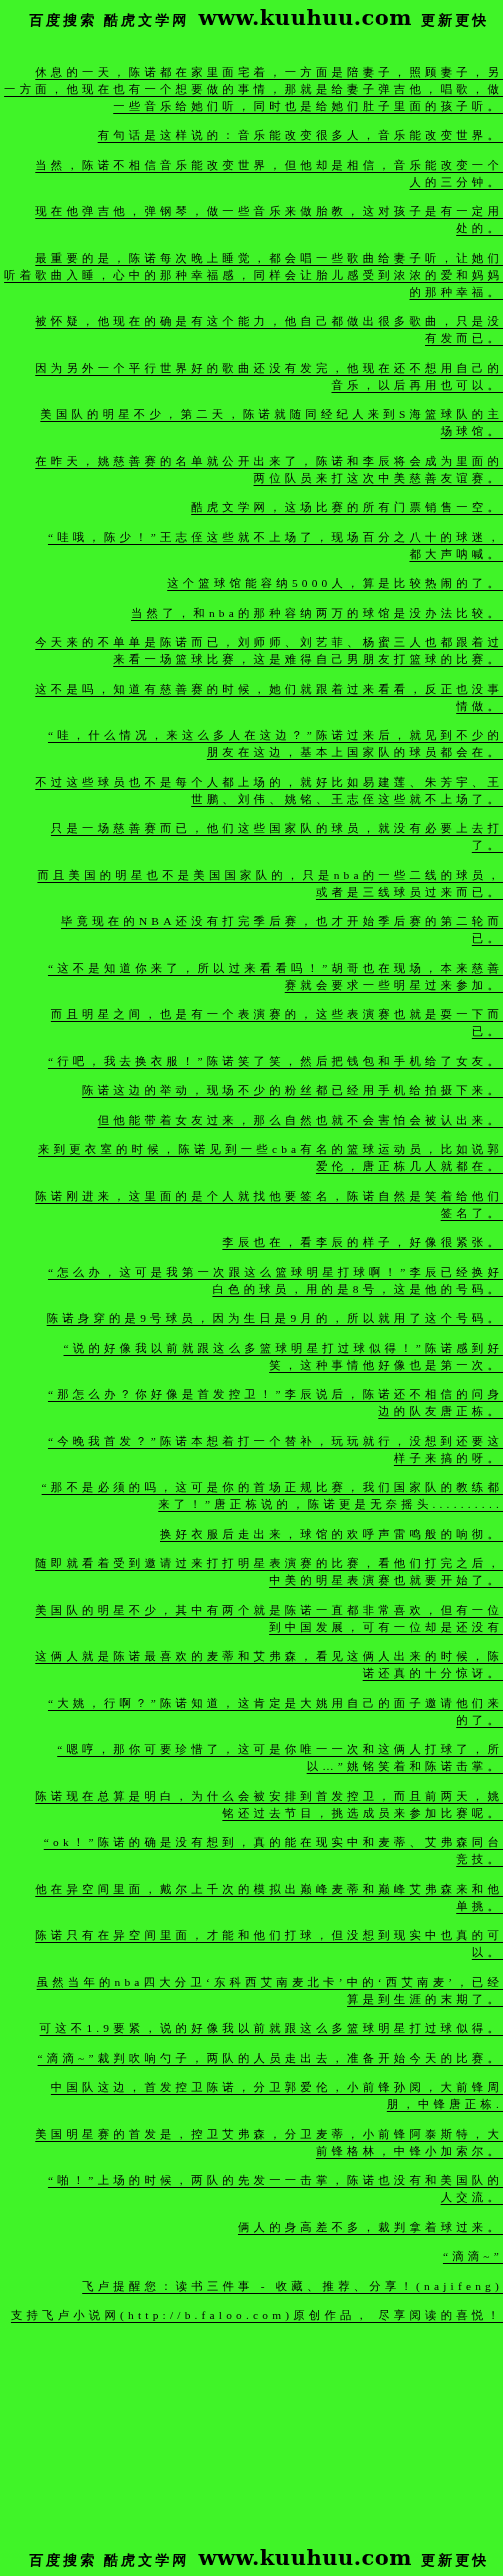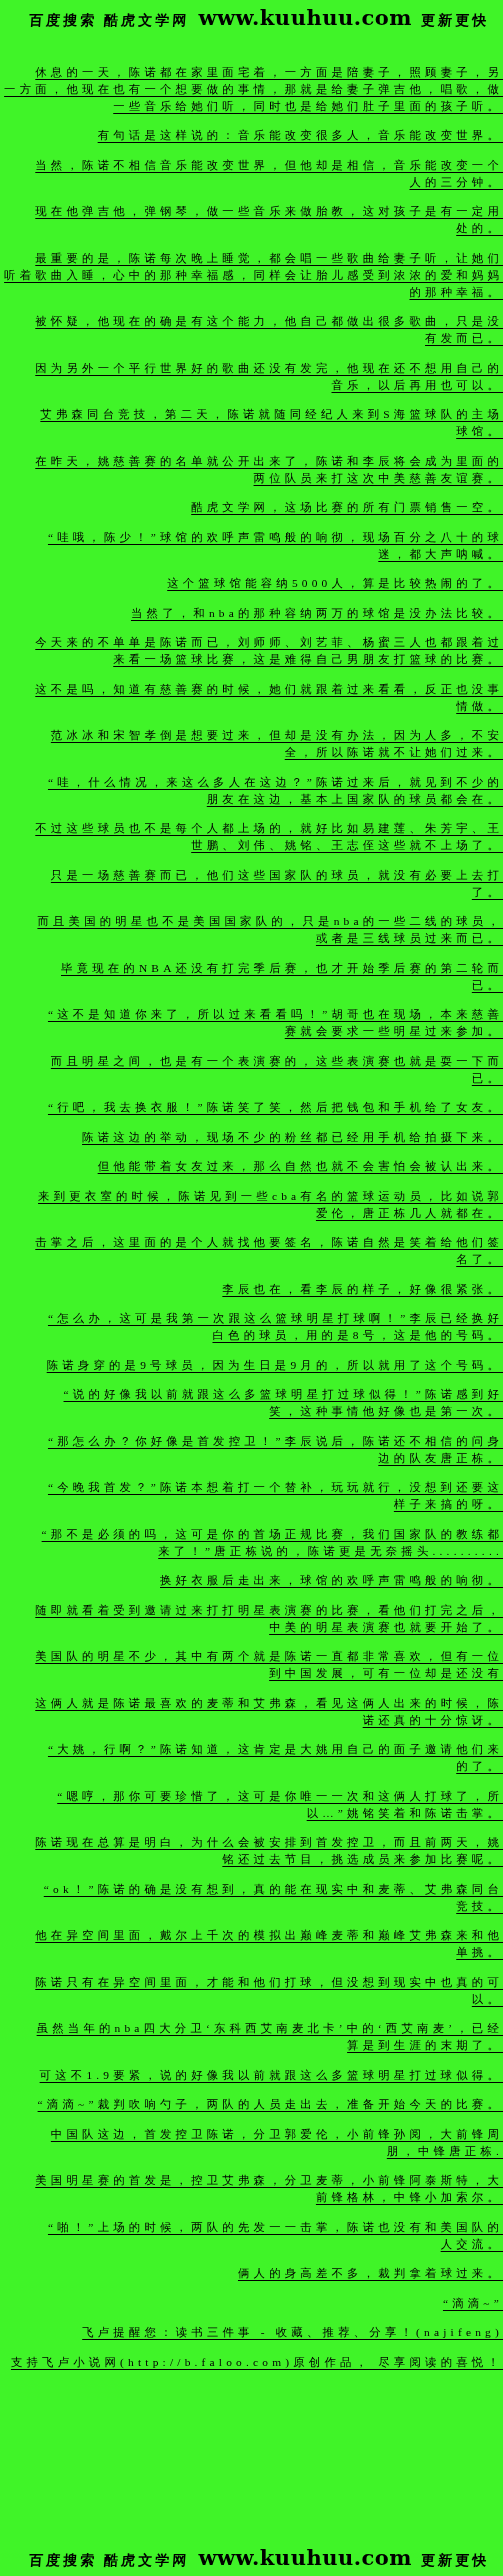--- a/index.html
+++ b/index.html
@@ -70,41 +70,40 @@
 </div>
 
 <div class="content">
   <p class="para">休息的一天，陈诺都在家里面宅着，一方面是陪妻子，照顾妻子，另一方面，他现在也有一个想要做的事情，那就是给妻子弹吉他，唱歌，做一些音乐给她们听，同时也是给她们肚子里面的孩子听。</p>
   <p class="para">有句话是这样说的：音乐能改变很多人，音乐能改变世界。</p>
   <p class="para">当然，陈诺不相信音乐能改变世界，但他却是相信，音乐能改变一个人的三分钟。</p>
   <p class="para">现在他弹吉他，弹钢琴，做一些音乐来做胎教，这对孩子是有一定用处的。</p>
   <p class="para">最重要的是，陈诺每次晚上睡觉，都会唱一些歌曲给妻子听，让她们听着歌曲入睡，心中的那种幸福感，同样会让胎儿感受到浓浓的爱和妈妈的那种幸福。</p>
   <p class="para">被怀疑，他现在的确是有这个能力，他自己都做出很多歌曲，只是没有发而已。</p>
   <p class="para">因为另外一个平行世界好的歌曲还没有发完，他现在还不想用自己的音乐，以后再用也可以。</p>
-  <p class="para">艾弗森同台竞技，第二天，陈诺就随同经纪人来到S海篮球队的主场球馆。</p>
+  <p class="para">美国队的明星不少，第二天，陈诺就随同经纪人来到S海篮球队的主场球馆。</p>
   <p class="para">在昨天，姚慈善赛的名单就公开出来了，陈诺和李辰将会成为里面的两位队员来打这次中美慈善友谊赛。</p>
   <p class="para">酷虎文学网，这场比赛的所有门票销售一空。</p>
-  <p class="para">“哇哦，陈少！”球馆的欢呼声雷鸣般的响彻，现场百分之八十的球迷，都大声呐喊。</p>
+  <p class="para">“哇哦，陈少！”王志侄这些就不上场了，现场百分之八十的球迷，都大声呐喊。</p>
   <p class="para">这个篮球馆能容纳5000人，算是比较热闹的了。</p>
   <p class="para">当然了，和nba的那种容纳两万的球馆是没办法比较。</p>
   <p class="para">今天来的不单单是陈诺而已，刘师师、刘艺菲、杨蜜三人也都跟着过来看一场篮球比赛，这是难得自己男朋友打篮球的比赛。</p>
   <p class="para">这不是吗，知道有慈善赛的时候，她们就跟着过来看看，反正也没事情做。</p>
-  <p class="para">范冰冰和宋智孝倒是想要过来，但却是没有办法，因为人多，不安全，所以陈诺就不让她们过来。</p>
   <p class="para">“哇，什么情况，来这么多人在这边？”陈诺过来后，就见到不少的朋友在这边，基本上国家队的球员都会在。</p>
   <p class="para">不过这些球员也不是每个人都上场的，就好比如易建莲、朱芳宇、王世鹏、刘伟、姚铭、王志侄这些就不上场了。</p>
   <p class="para">只是一场慈善赛而已，他们这些国家队的球员，就没有必要上去打了。</p>
   <p class="para">而且美国的明星也不是美国国家队的，只是nba的一些二线的球员，或者是三线球员过来而已。</p>
   <p class="para">毕竟现在的NBA还没有打完季后赛，也才开始季后赛的第二轮而已。</p>
   <p class="para">“这不是知道你来了，所以过来看看吗！”胡哥也在现场，本来慈善赛就会要求一些明星过来参加。</p>
   <p class="para">而且明星之间，也是有一个表演赛的，这些表演赛也就是耍一下而已。</p>
   <p class="para">“行吧，我去换衣服！”陈诺笑了笑，然后把钱包和手机给了女友。</p>
   <p class="para">陈诺这边的举动，现场不少的粉丝都已经用手机给拍摄下来。</p>
   <p class="para">但他能带着女友过来，那么自然也就不会害怕会被认出来。</p>
   <p class="para">来到更衣室的时候，陈诺见到一些cba有名的篮球运动员，比如说郭爱伦，唐正栋几人就都在。</p>
-  <p class="para">击掌之后，这里面的是个人就找他要签名，陈诺自然是笑着给他们签名了。</p>
+  <p class="para">陈诺刚进来，这里面的是个人就找他要签名，陈诺自然是笑着给他们签名了。</p>
   <p class="para">李辰也在，看李辰的样子，好像很紧张。</p>
   <p class="para">“怎么办，这可是我第一次跟这么篮球明星打球啊！”李辰已经换好白色的球员，用的是8号，这是他的号码。</p>
   <p class="para">陈诺身穿的是9号球员，因为生日是9月的，所以就用了这个号码。</p>
   <p class="para">“说的好像我以前就跟这么多篮球明星打过球似得！”陈诺感到好笑，这种事情他好像也是第一次。</p>
   <p class="para">“那怎么办？你好像是首发控卫！”李辰说后，陈诺还不相信的问身边的队友唐正栋。</p>
   <p class="para">“今晚我首发？”陈诺本想着打一个替补，玩玩就行，没想到还要这样子来搞的呀。</p>
   <p class="para">“那不是必须的吗，这可是你的首场正规比赛，我们国家队的教练都来了！”唐正栋说的，陈诺更是无奈摇头..........</p>
   <p class="para">换好衣服后走出来，球馆的欢呼声雷鸣般的响彻。</p>
   <p class="para">随即就看着受到邀请过来打打明星表演赛的比赛，看他们打完之后，中美的明星表演赛也就要开始了。</p>
   <p class="para">美国队的明星不少，其中有两个就是陈诺一直都非常喜欢，但有一位到中国发展，可有一位却是还没有</p>

